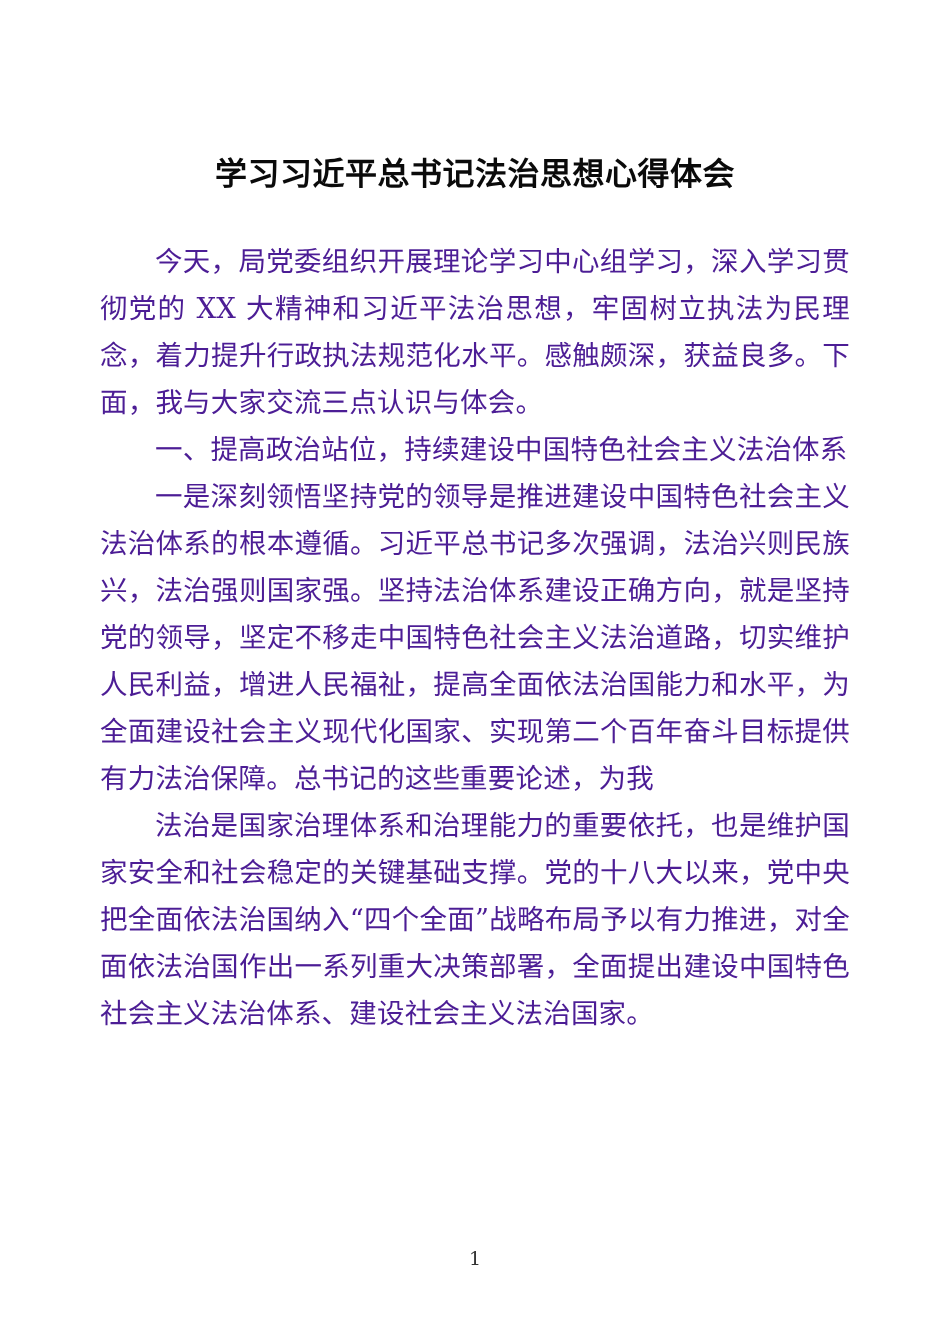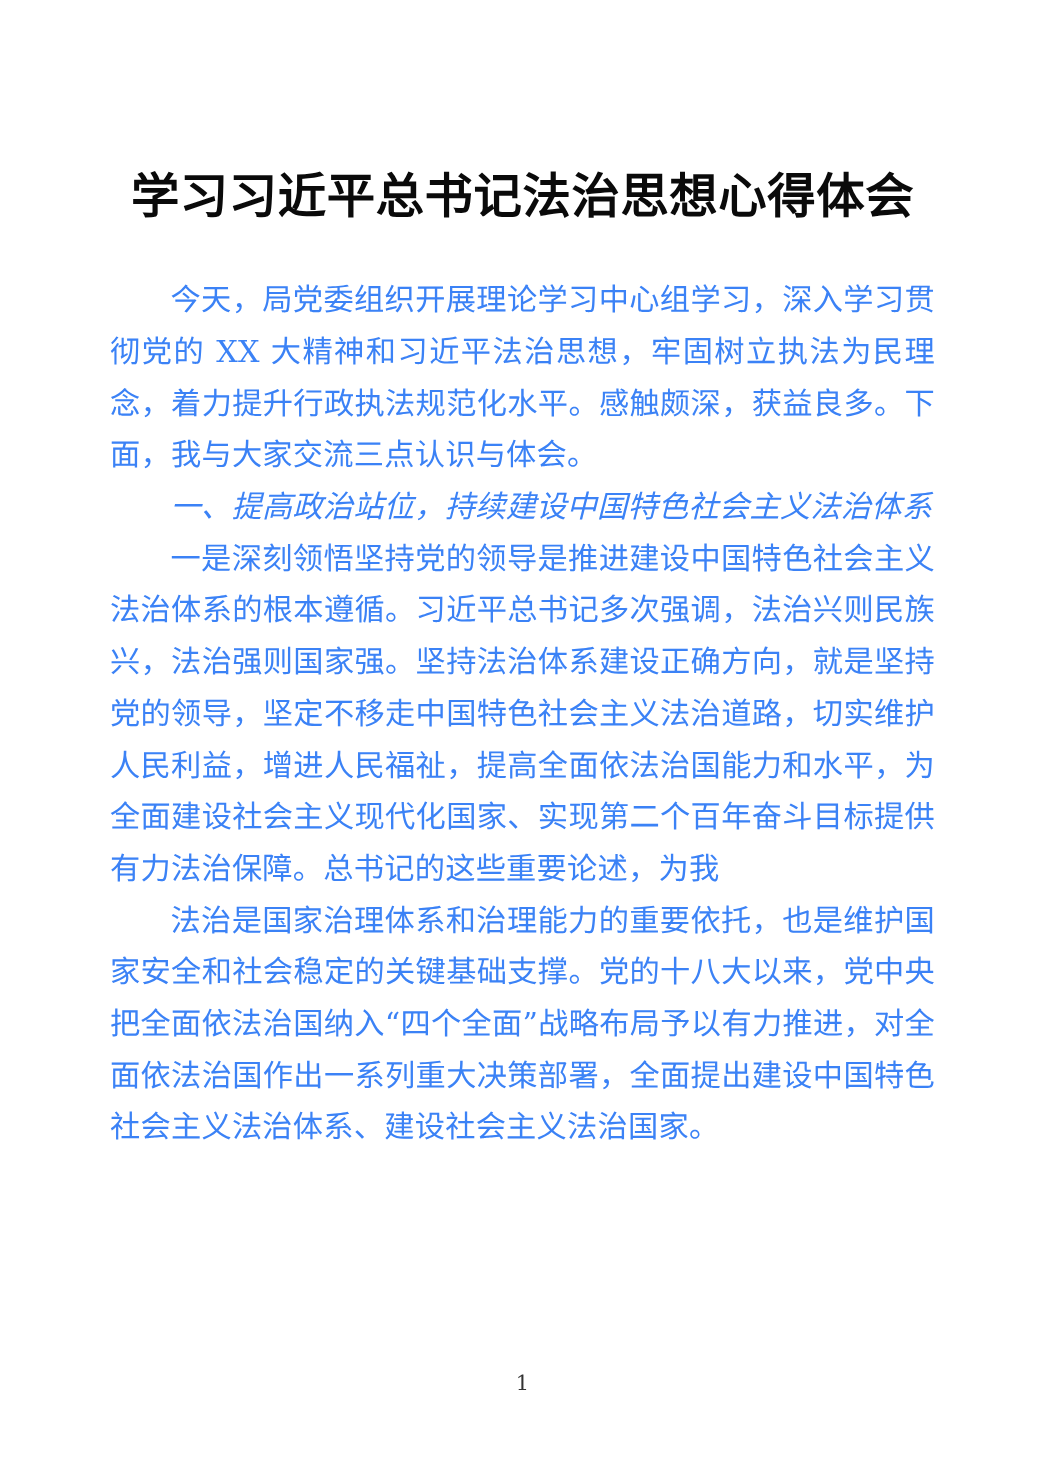--- a/index.html
+++ b/index.html
@@ -31,53 +31,52 @@
     top: 0;
     width: 750px;
   }
 
   .doc-title {
     margin: 0;
     padding: 0;
     text-align: center;
     font-family: "DejaVu Serif", "Liberation Serif", serif;
     font-weight: 700;
-    font-size: 44px;
+    font-size: 32px;
     line-height: 1;
     letter-spacing: 0.5px;
     color: #0a0a0a;
     padding-top: 158px;
   }
 
   .content {
     margin-top: 48px;
   }
 
   .para {
     margin: 0;
     padding: 0;
     font-family: "DejaVu Serif", "Liberation Serif", serif;
     font-size: 27.5px;
     line-height: 47px;
     text-align: justify;
     text-align-last: left;
     text-justify: inter-character;
     text-indent: 2em;
-    color: #3b82f6;
+    color: #4c1d95;
     letter-spacing: 0.2px;
   }
 
   .para + .para {
     margin-top: 0;
   }
 
   
   .para.section-heading {
     font-weight: 400;
-    font-style: italic;
   }
 
   .page-number {
     position: absolute;
     left: 0;
     right: 0;
     top: 1246px;
     text-align: center;
     font-family: "DejaVu Serif", "Liberation Serif", serif;
     font-size: 19px;

